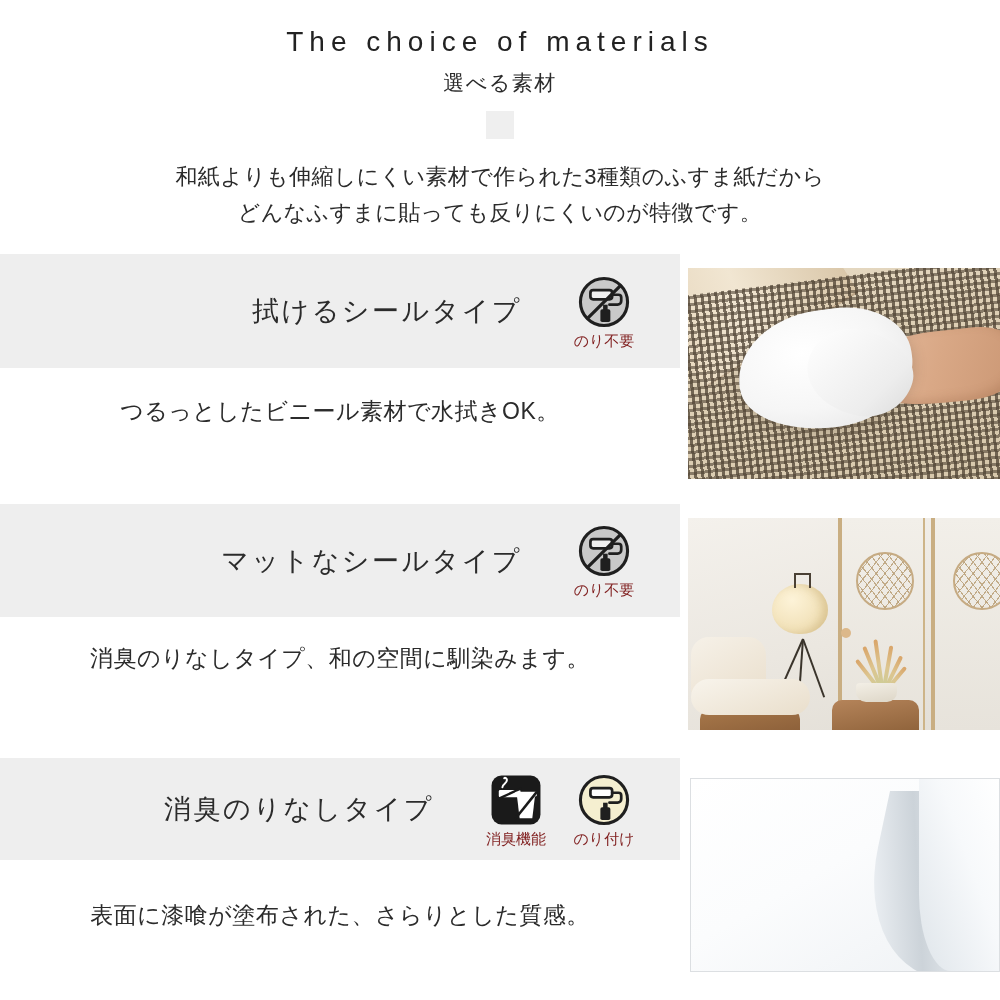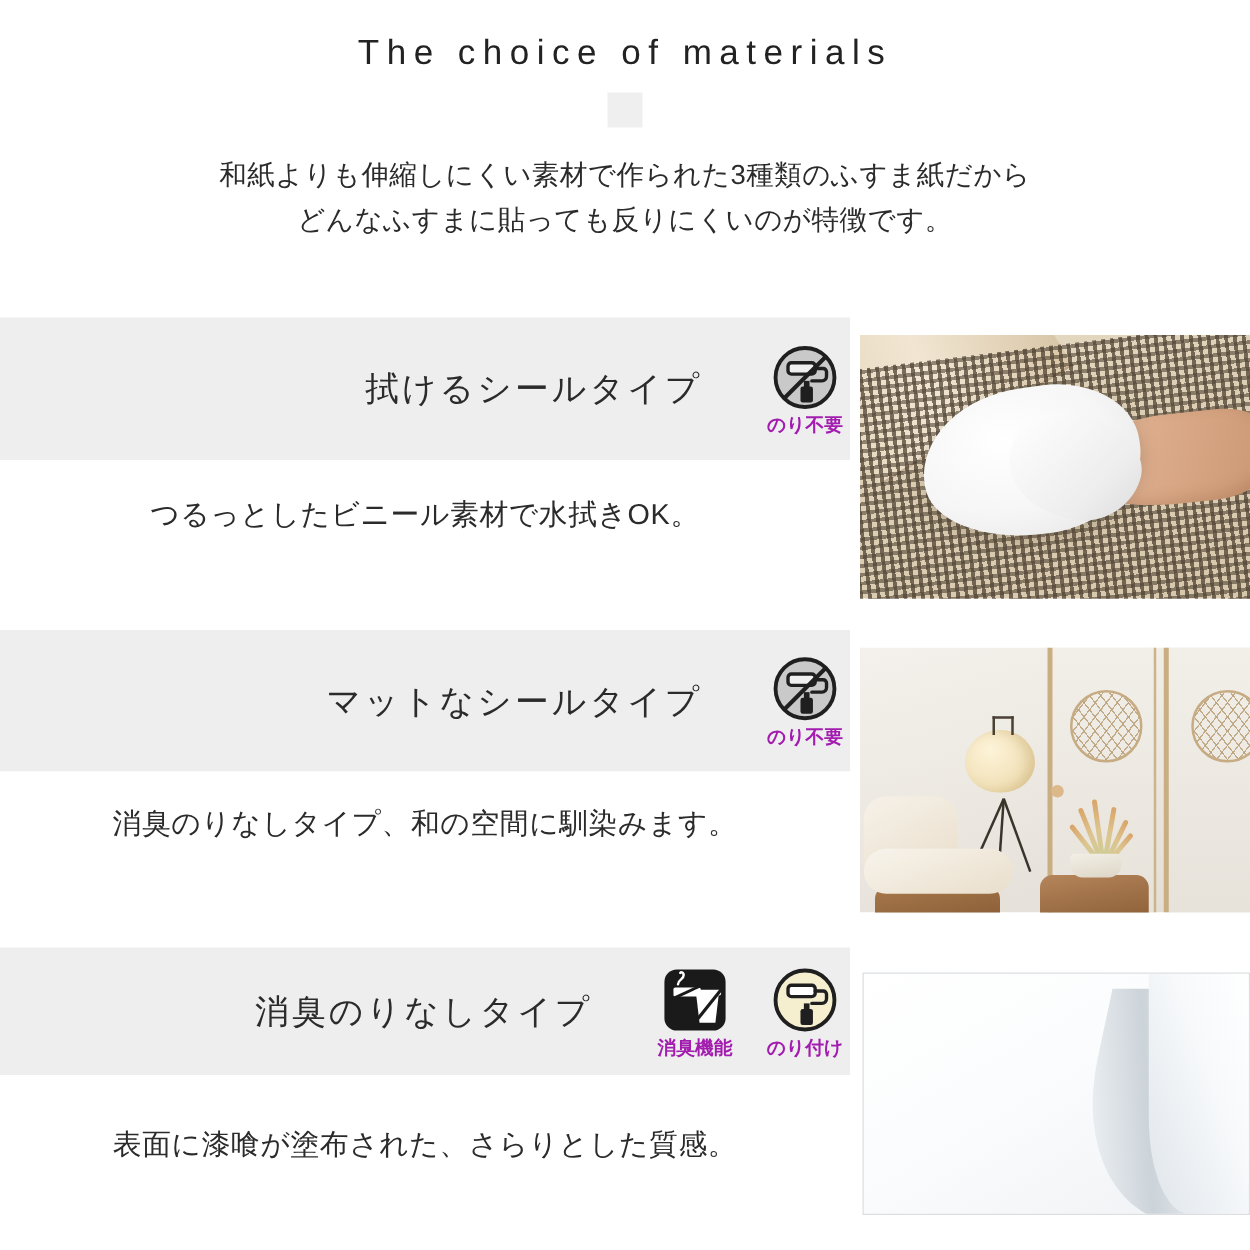--- a/index.html
+++ b/index.html
@@ -68,20 +68,21 @@
   .section { position: absolute; left: 0; width: 1000px; }
 
   .band {
     position: absolute;
     left: 0;
     width: 680px;
     background: #eeeeee;
     display: flex;
     align-items: center;
     justify-content: flex-end;
+    padding-right: 40px;
   }
 
   .band-title {
     font-size: 27px;
     font-weight: 500;
     letter-spacing: 2.5px;
     color: #2b2b2b;
     white-space: nowrap;
   }
 
@@ -96,23 +97,23 @@
     width: 72px;
     display: flex;
     flex-direction: column;
     align-items: center;
   }
 
   .badge-glyph { width: 58px; height: 58px; display: block; }
 
   .badge-label {
     font-size: 15px;
-    font-weight: 700;
+    font-weight: 400;
     letter-spacing: 0px;
-    color: #a21caf;
+    color: #7f1d1d;
     margin-top: 2px;
     white-space: nowrap;
     line-height: 1.1;
   }
 
   .caption {
     position: absolute;
     left: 0;
     width: 680px;
     text-align: center;
@@ -301,20 +302,21 @@
     filter: blur(3px);
   }
 </style>
 </head>
 <body>
 
 <div id="page">
 
   <div class="header">
     <div class="title">The choice of materials</div>
+    <div class="subtitle">選べる素材</div>
     <div class="divider-square"></div>
     <div class="lead">
       <div>和紙よりも伸縮しにくい素材で作られた3種類のふすま紙だから</div>
       <div>どんなふすまに貼っても反りにくいのが特徴です。</div>
     </div>
   </div>
 
   <div class="section">
 
     <div class="band" style="top:254px; height:114px;">

